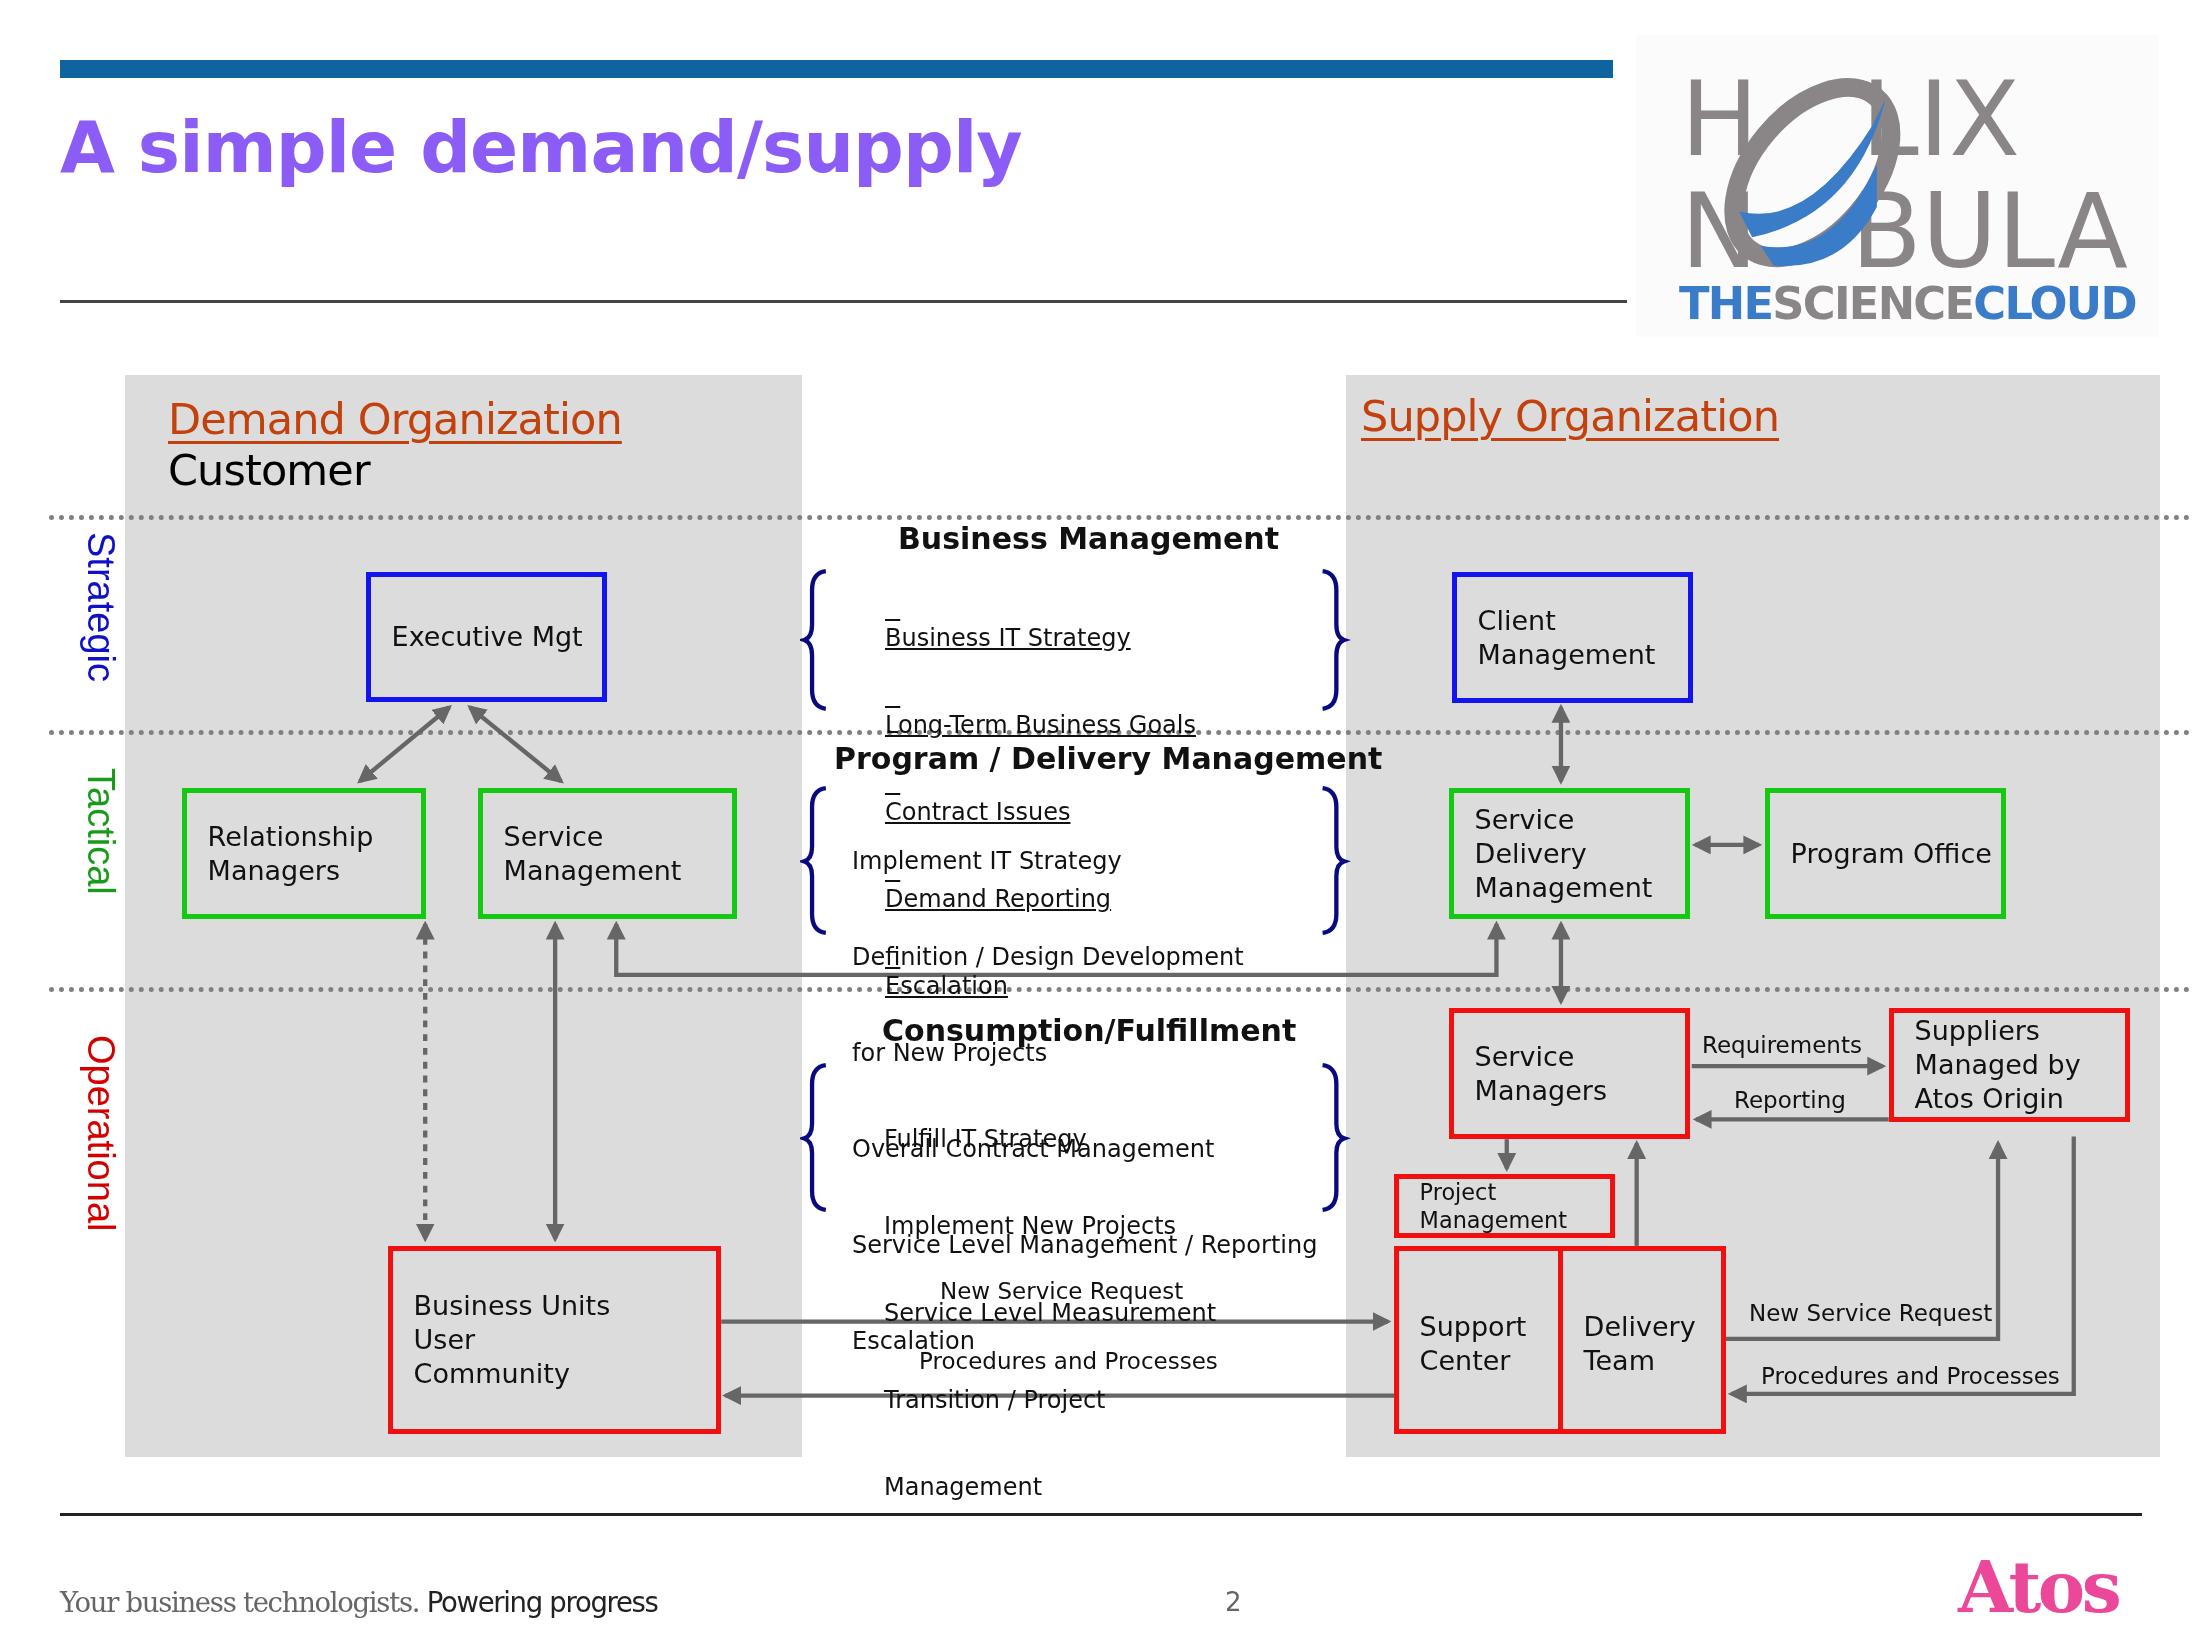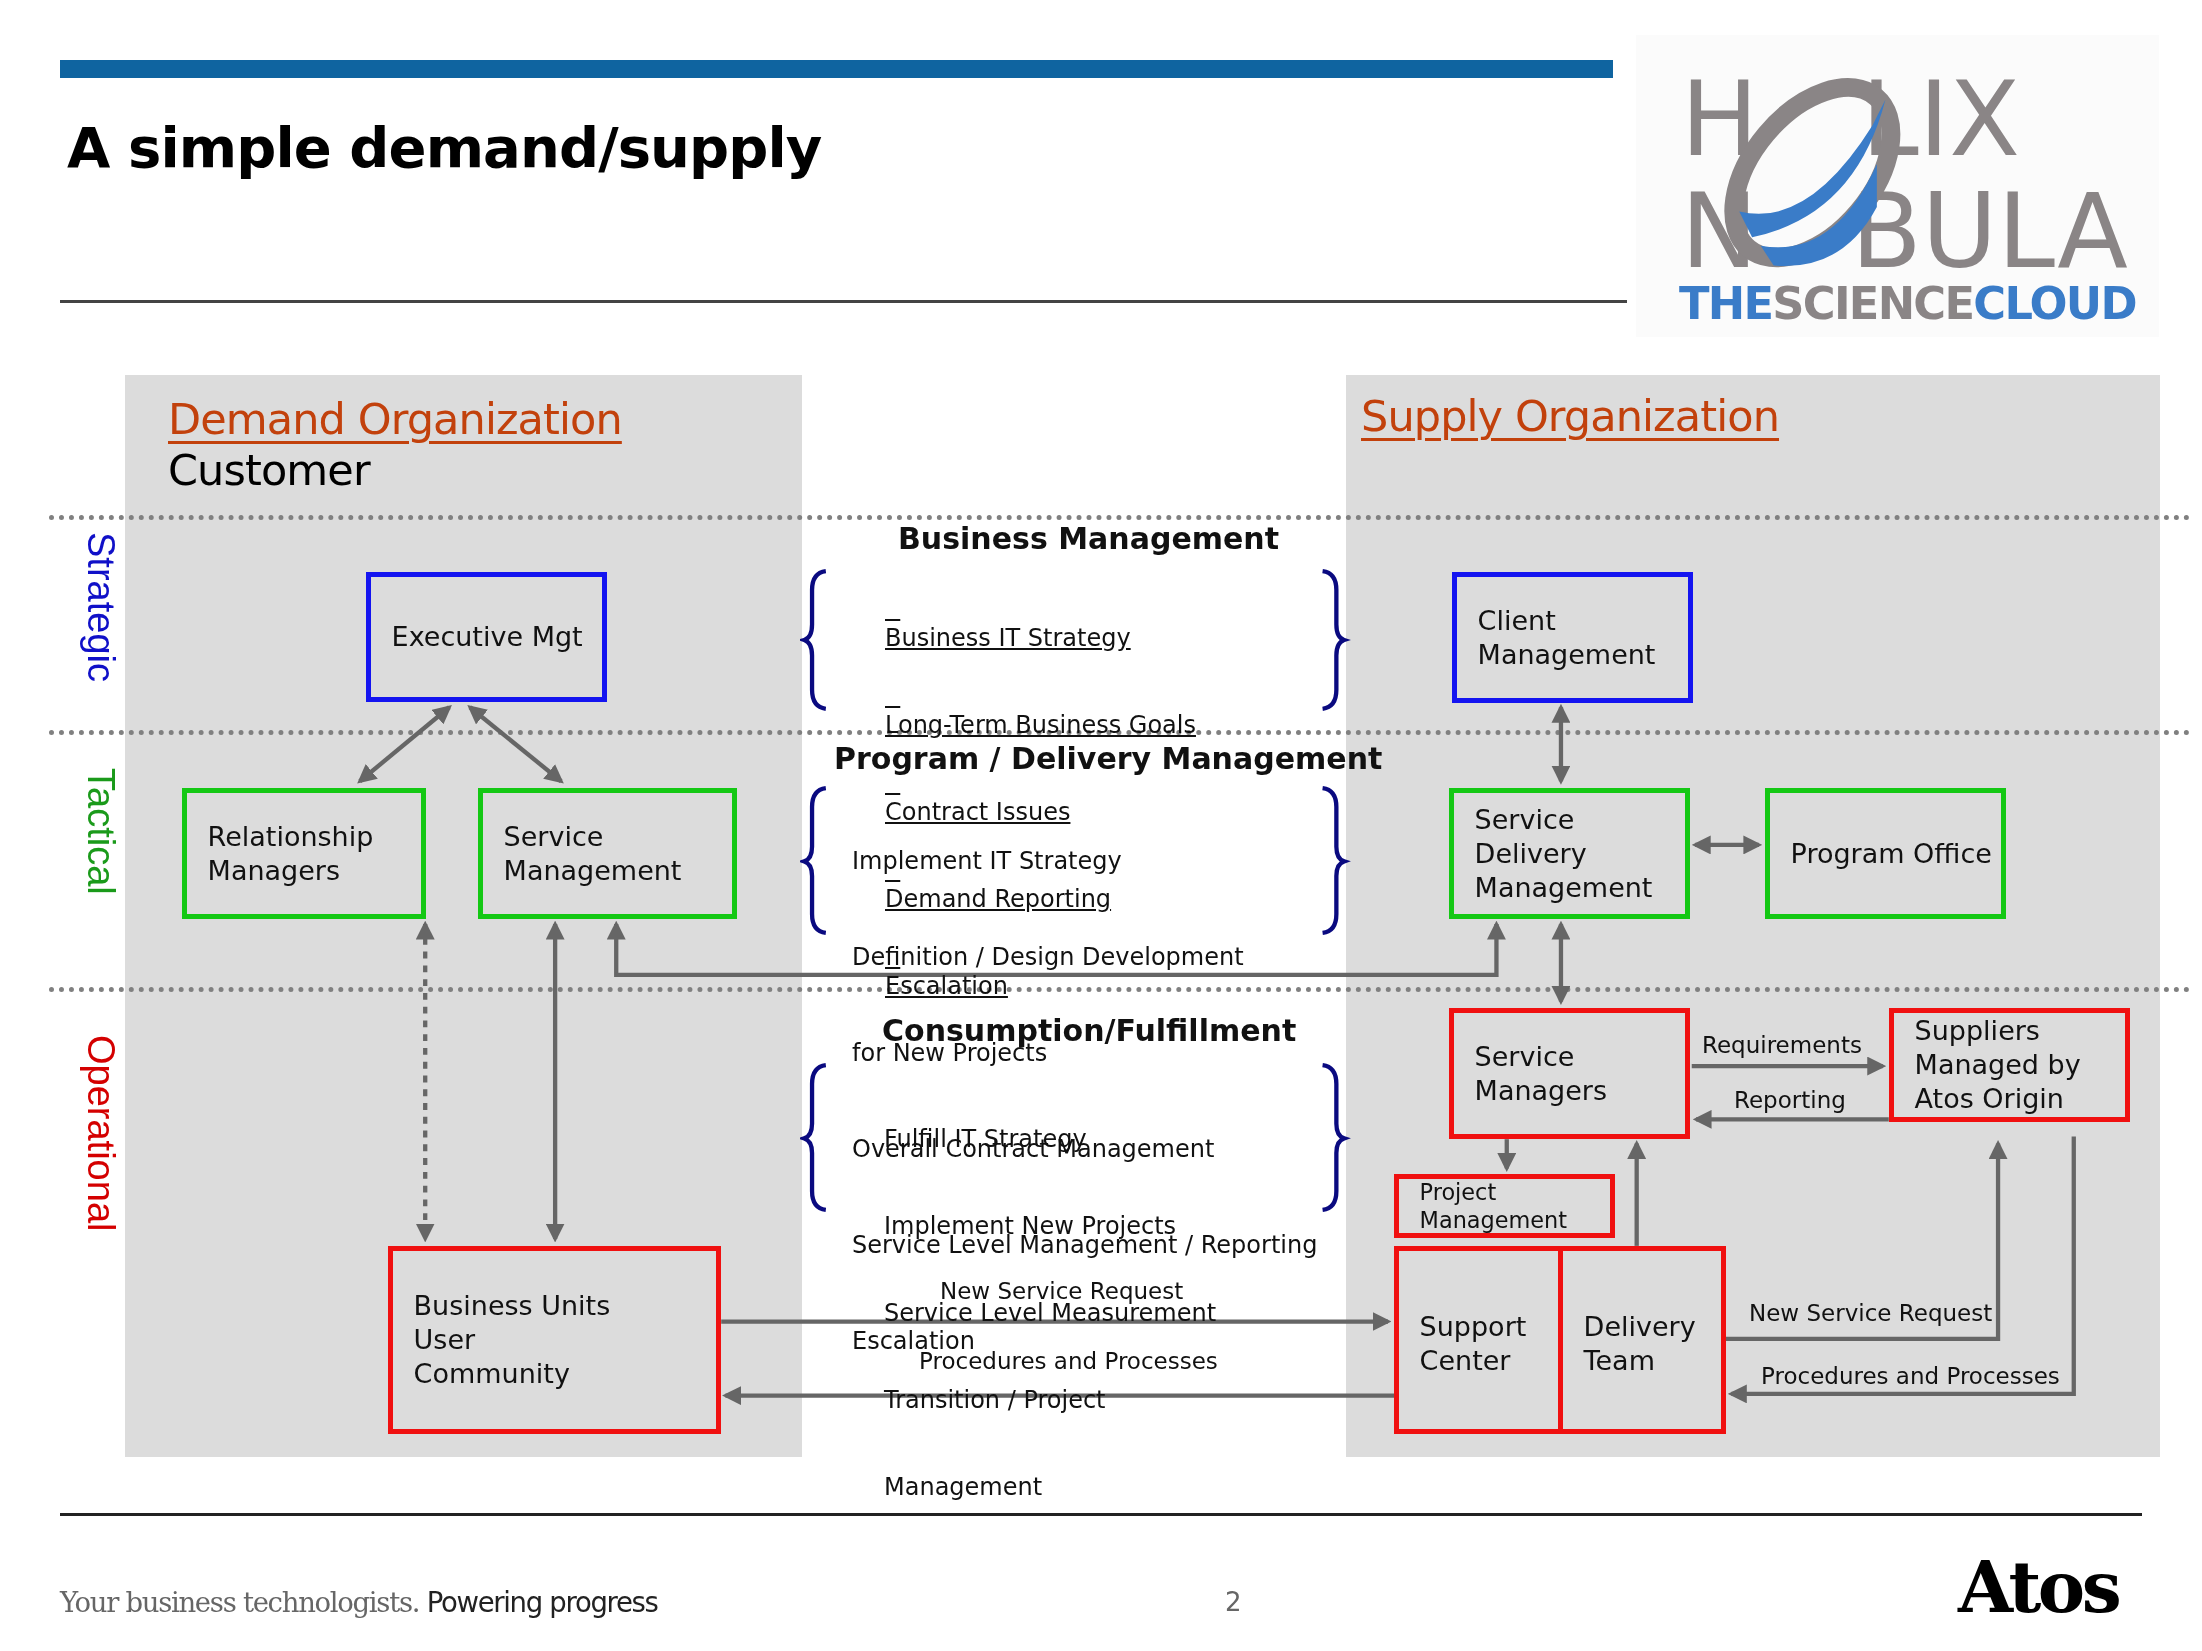--- a/index.html
+++ b/index.html
@@ -1,19 +1,19 @@
 <!DOCTYPE html>
 <html style="font-size:13.8px"><head>
 <meta charset="utf-8">
 <style>
   html, body { margin:0; padding:0; background:#ffffff; }
   body { width:2203px; height:1652px; position:relative; overflow:hidden; font-family:"DejaVu Sans", sans-serif; color:#111; }
   .abs { position:absolute; }
   #top-bar { left:60px; top:60px; width:1553px; height:18px; background:#0f64a0; }
-  #title { left:67px; top:105px; font-family:"DejaVu Sans", sans-serif; font-weight:bold; font-size:56px; line-height:86px; letter-spacing:-0.9px; color:#000000; }
+  #title { left:60px; top:105px; font-family:"DejaVu Sans", sans-serif; font-weight:bold; font-size:71px; line-height:86px; letter-spacing:-0.9px; color:#8b5cf6; }
   #title-rule { left:60px; top:300px; width:1567px; height:3.4px; background:#444; }
   #logo { left:1636px; top:35px; width:523px; height:302px; background:#fbfbfb; }
   .panel { background:#dcdcdc; }
   #demand-panel { left:125px; top:375px; width:677px; height:1082px; }
   #supply-panel { left:1346px; top:375px; width:814px; height:1082px; }
   .org-title { font-size:43px; color:#c2410c; text-decoration:underline; text-decoration-thickness:2.6px; text-underline-offset:6.9px; font-family:"DejaVu Sans", sans-serif; letter-spacing:-0.9px; }
   #demand-title { left:168px; top:394px; }
   #demand-sub { left:168px; top:445px; font-size:43px; color:#000; letter-spacing:-0.9px; }
   #supply-title { left:1361px; top:391px; }
   .dotline { height:0; border-top:5.2px dotted #808080; left:49px; width:2142px; }
@@ -25,21 +25,21 @@
   .blue { border:5.2px solid #1414f0; }
   .green { border:5.2px solid #14c814; }
   .red { border:5.2px solid #f01010; }
   .sec-title { font-size:30px; font-weight:bold; color:#111; white-space:nowrap; }
   .sec-list { font-size:24px; line-height:29px; color:#111; white-space:pre; }
   .flow-label { font-size:23px; color:#111; white-space:nowrap; }
   #footer-rule { left:60px; top:1513px; width:2082px; height:3.4px; background:#222; }
   #footer-tag { left:60px; top:1586px; font-size:27.5px; font-family:"DejaVu Serif", serif; color:#666; letter-spacing:-1.3px; }
   #footer-tag b { color:#222; font-family:"DejaVu Sans", sans-serif; letter-spacing:-1.3px; font-weight:normal; }
   #page-num { left:1225px; top:1587px; font-size:26px; color:#666; }
-  #atos-logo { left:1958px; top:1545px; font-size:71px; font-weight:bold; color:#000000; font-family:"DejaVu Serif", serif; letter-spacing:-3.4px; }
+  #atos-logo { left:1958px; top:1545px; font-size:71px; font-weight:bold; color:#ec4899; font-family:"DejaVu Serif", serif; letter-spacing:-3.4px; }
   svg#wires { position:absolute; left:0; top:0; width:2203px; height:1652px; pointer-events:none; }
 </style>
 </head>
 <body>
 
 <div class="abs" id="top-bar"></div>
 <div class="abs" id="title">
   <div>A simple demand/supply</div>
 </div>
 <div class="abs" id="title-rule"></div>

